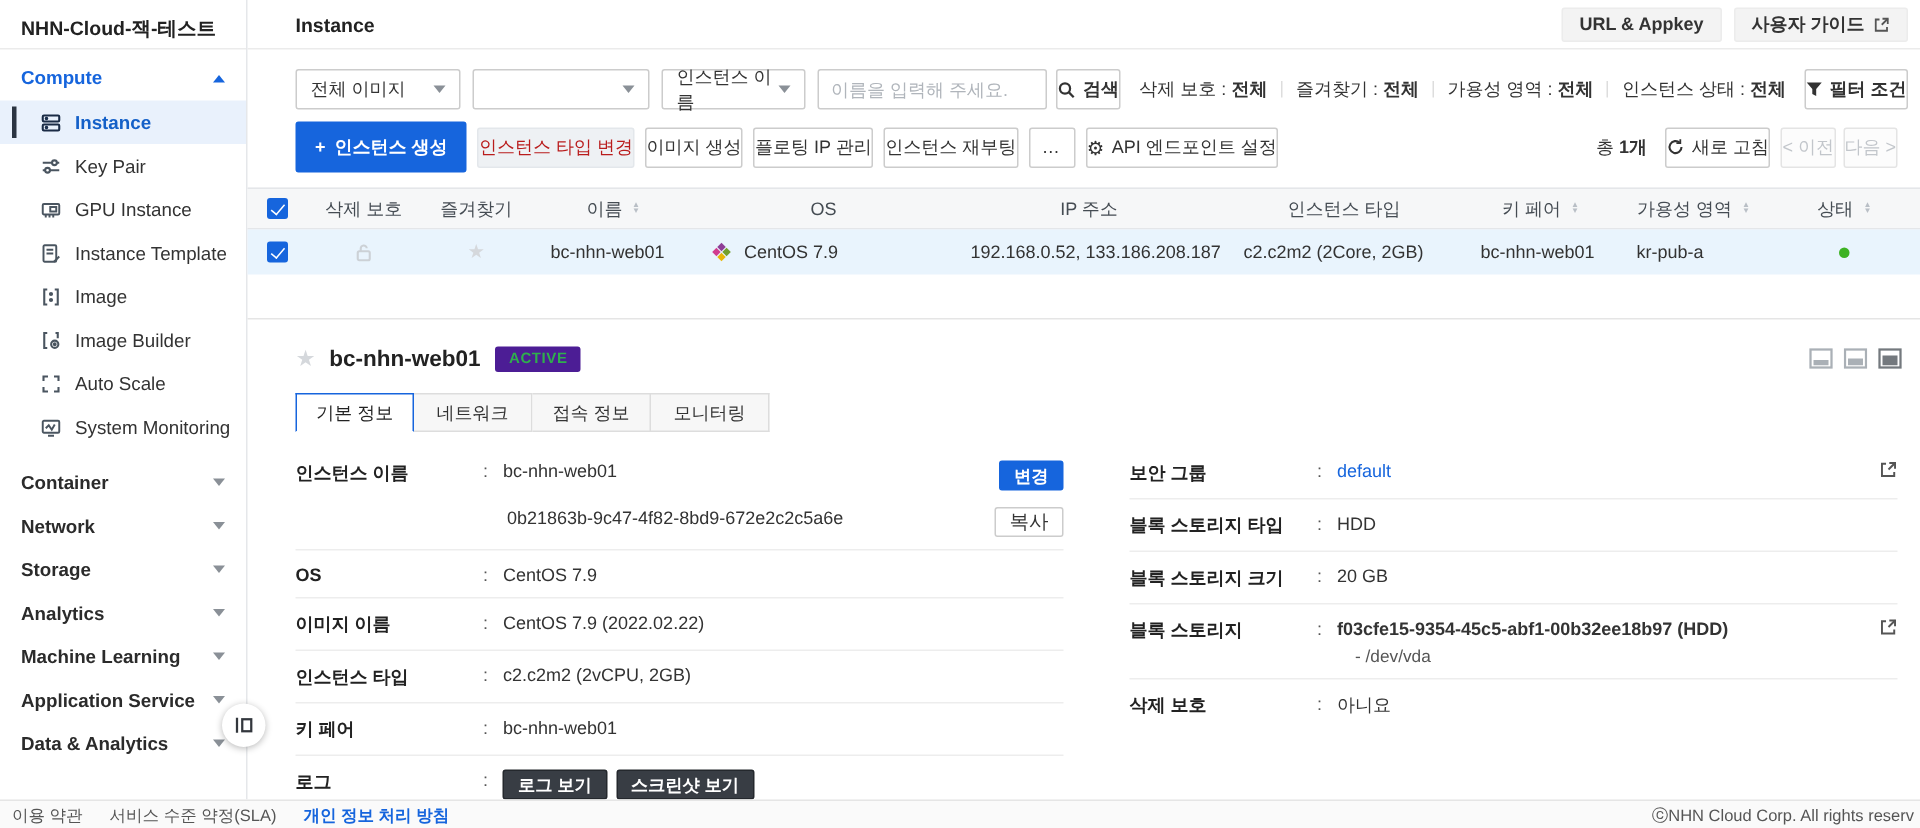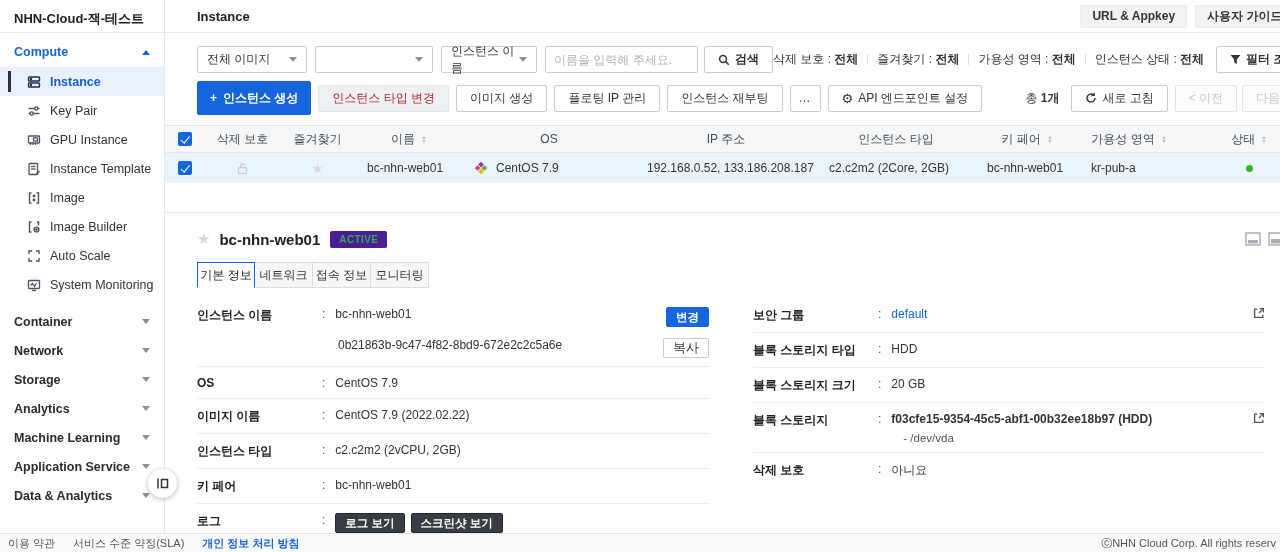--- a/index.html
+++ b/index.html
@@ -30,21 +30,21 @@
   .btn-soft { height:23px; padding:0 11px; background:#f3f3f3; border:1px solid #ececec; border-radius:2px;
     display:flex; align-items:center; gap:6px; font-size:12px; color:#333; font-weight:bold; cursor:pointer; }
 
   .filter-row { display:flex; align-items:center; padding:13px 8px 0 32px; }
   .select { height:27px; border:1px solid #ccc; border-radius:2px; background:#fff; display:flex; align-items:center;
     justify-content:space-between; padding:0 9px; margin-right:8px; cursor:pointer; }
   .sel-img { width:110px; } .sel-blank { width:118px; } .sel-field { width:96px; }
   .txt-input { width:153px; height:27px; border:1px solid #ccc; border-radius:2px; padding:0 8px; font-size:12px; margin-right:6px;
     font-family:"Liberation Sans","DejaVu Sans",sans-serif; color:#333; }
   .txt-input::placeholder { color:#b0b5bb; }
-  .btn { height:27px; padding:0 13px; background:#fff; border:1px solid #ccc; border-radius:2px; display:flex;
+  .btn { height:27px; padding:0 0; background:#fff; border:1px solid #ccc; border-radius:2px; display:flex;
     align-items:center; gap:5px; font-size:12px; color:#333; font-weight:bold; cursor:pointer; white-space:nowrap; }
   .quick-filters { margin-left:auto; display:flex; align-items:center; gap:9px; color:#333; white-space:nowrap; }
   .qf b { font-weight:bold; }
   .vsep { width:1px; height:11px; background:#ddd; }
 
   .action-row { display:flex; align-items:center; padding:8px 8px 0 32px; }
   .btn-primary { height:27px; padding:16px 12px; background:#1665dd; border:1px solid #1665dd; border-radius:2px; color:#fff;
     font-weight:bold; font-size:12px; display:flex; align-items:center; gap:6px; cursor:pointer; margin-right:7px; }
   .btn-primary .plus::before { content:"+"; font-weight:bold; }
   .action-row .btn { margin-right:7px; font-weight:normal; }
@@ -71,21 +71,21 @@
   .star { color:#d5d8dc; font-size:13px; }
   .dot { width:7px; height:7px; border-radius:50%; background:#3db224; }
 
   
   .detail-sep { border-top:1px solid #e5e5e5; margin-top:29px; }
   .detail-head { display:flex; align-items:center; padding:17px 10px 0 32px; }
   .detail-name { font-size:15px; font-weight:bold; color:#222; margin:0 10px 0 9px; }
   .badge { background:#4c1d95; color:#2fae4d; font-size:10px; font-weight:bold; padding:3px 9px; border-radius:2px; letter-spacing:.4px; }
   .view-icons { margin-left:auto; display:flex; gap:7px; padding-right:2px; }
   .tabs { display:flex; padding:14px 0 0 32px; }
-  .tab { width:58px; height:26px; display:flex; align-items:center; justify-content:center; background:#f7f7f7;
+  .tab { width:79px; height:26px; display:flex; align-items:center; justify-content:center; background:#f7f7f7;
     border:1px solid #ddd; border-left:none; font-size:12px; color:#333; cursor:pointer; }
   .tab:first-child { border-left:1px solid #ddd; }
   .tab.active { background:#fff; border:1px solid #1665dd; border-bottom-color:#fff; color:#222; }
 
   .detail-body { display:flex; gap:44px; padding:10px 8px 0 32px; }
   .dcol { width:512px; }
   .drow { display:flex; align-items:flex-start; padding:9px 0 8px; border-bottom:1px solid #ededed; }
   .drow.noline { border-bottom:none; padding-bottom:2px; }
   .dlabel { width:125px; font-weight:bold; color:#222; flex-shrink:0; }
   .dval { flex:1; color:#333; display:flex; align-items:flex-start; }

